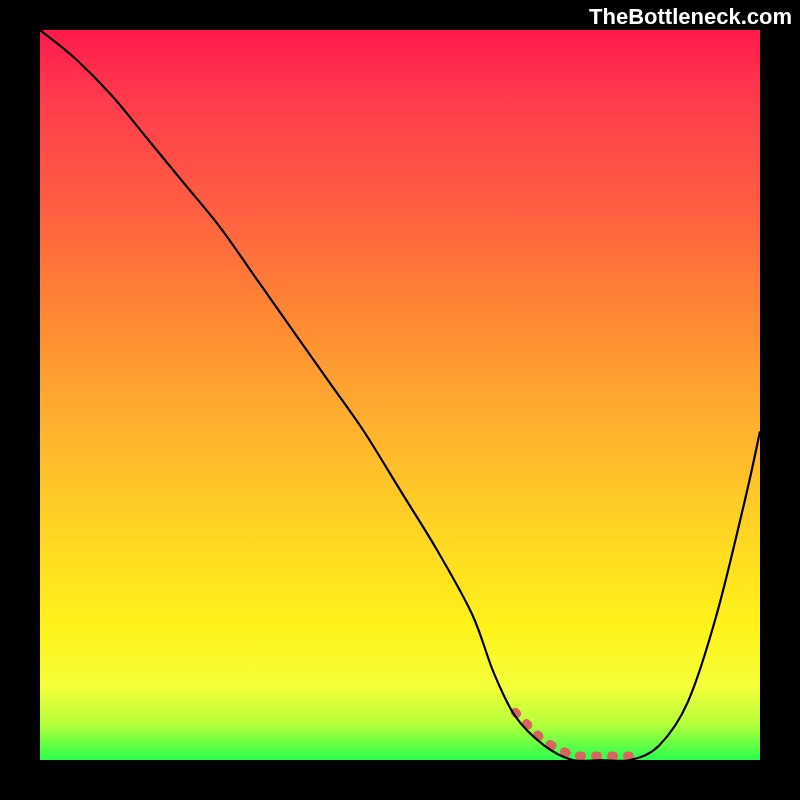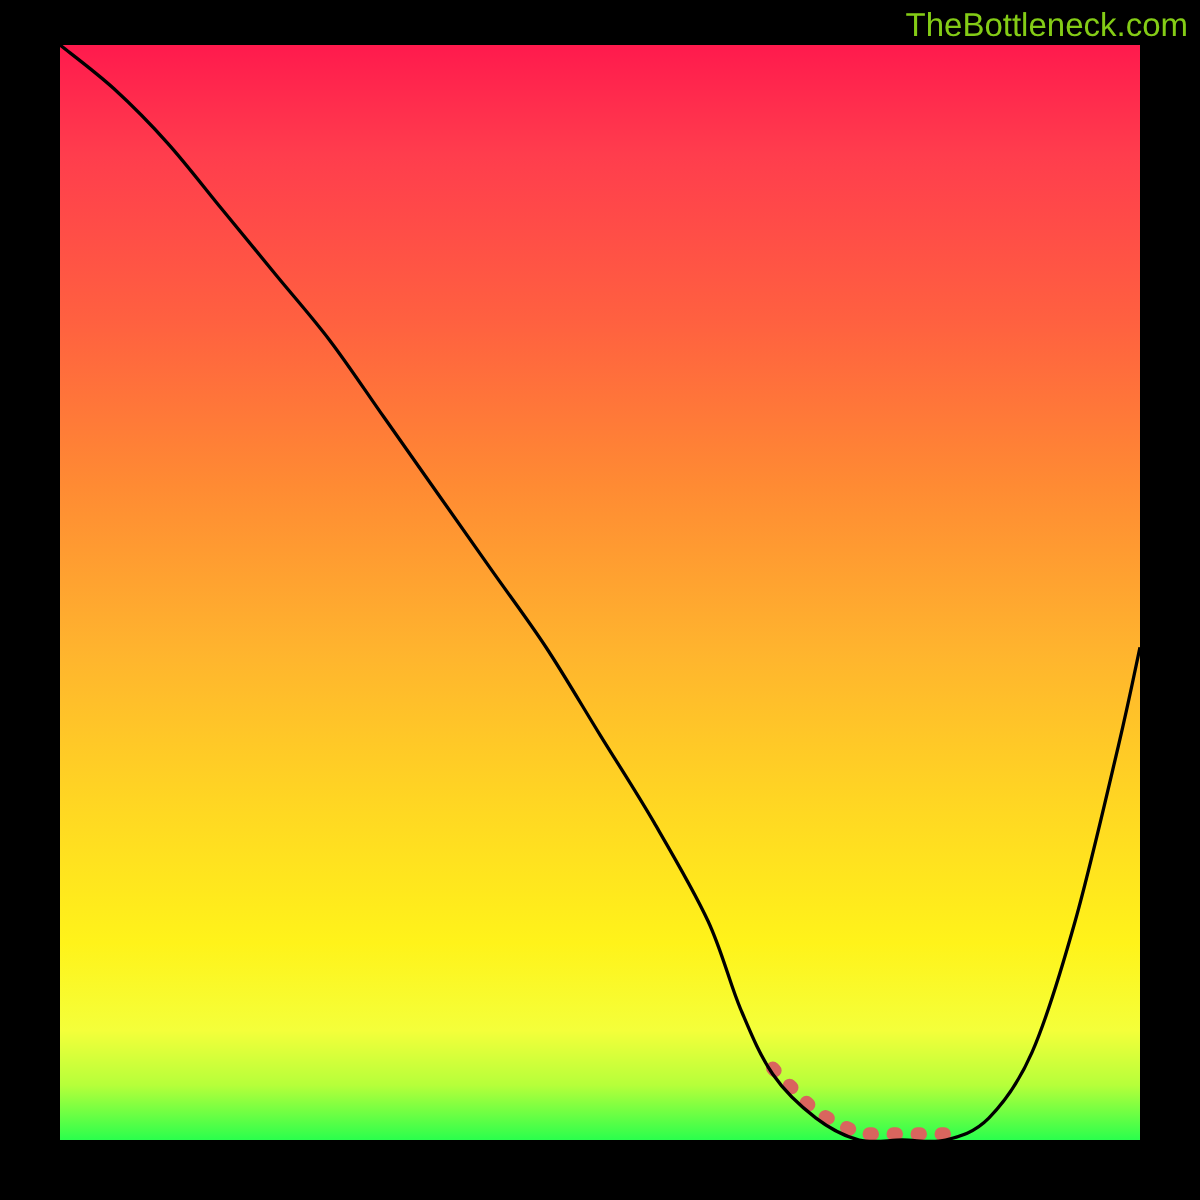--- a/index.html
+++ b/index.html
@@ -7,23 +7,23 @@
     width: 800px;
     height: 800px;
     background: #000;
     position: relative;
     font-family: Arial, sans-serif;
   }
   .watermark {
     position: absolute;
     top: 4px;
     right: 8px;
-    color: #84cc16;
+    color: #ffffff;
     font-size: 22px;
-    font-weight: 400;
+    font-weight: 700;
     z-index: 10;
   }
   .plot-area {
     position: absolute;
     left: 40px;
     top: 30px;
     width: 720px;
     height: 730px;
     background: linear-gradient(to bottom,
       #ff1a4d 0%,

